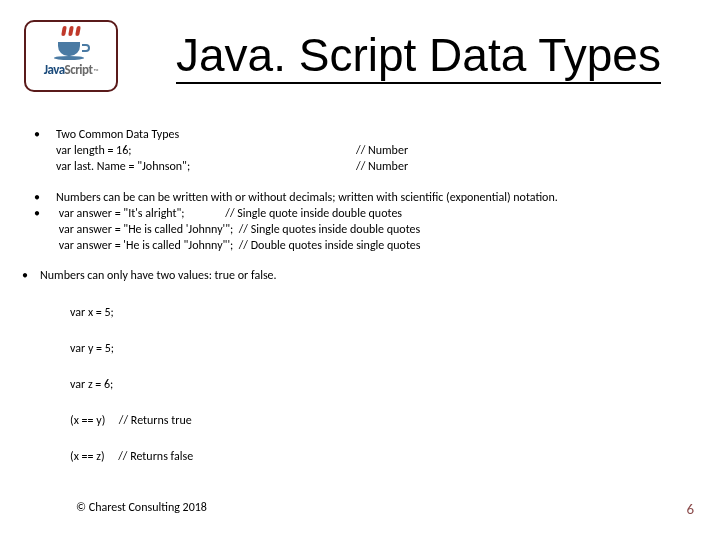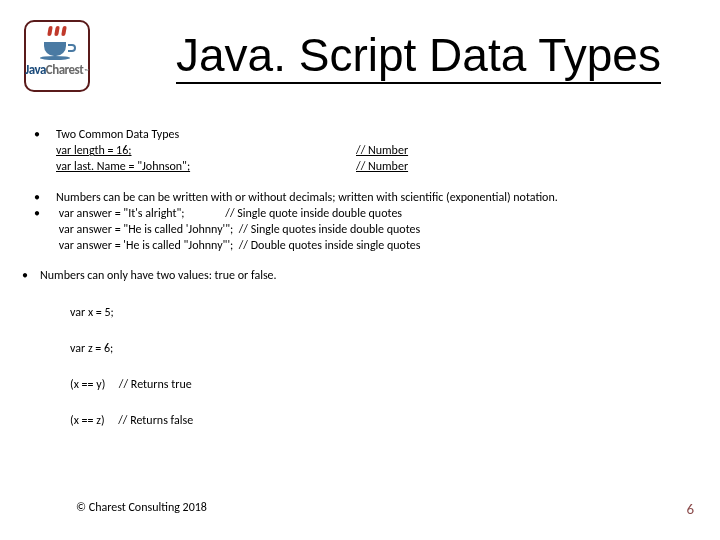--- a/index.html
+++ b/index.html
@@ -9,21 +9,21 @@
     background: #ffffff;
     font-family: "Calibri", "Segoe UI", Arial, sans-serif;
     color: #000;
     position: relative;
     overflow: hidden;
   }
   .logo {
     position: absolute;
     top: 20px;
     left: 24px;
-    width: 66px;
+    width: 94px;
     height: 72px;
     border: 2px solid #5a1a1a;
     border-radius: 10px;
     background: #fff;
     display: flex;
     flex-direction: column;
     align-items: center;
     justify-content: center;
   }
   .cup {
@@ -103,21 +103,21 @@
     position: absolute;
     top: 126px;
     left: 34px;
     right: 30px;
     font-size: 12px;
     line-height: 1.35;
   }
   .row { display:flex; }
   .bullet-col { width: 22px; flex:0 0 22px; }
   .text-col { flex: 1; }
-  .two-col { display:flex;text-decoration:underline; }
+  .two-col { display:flex; }
   .two-col .a { width: 300px; flex:0 0 300px; }
   .two-col .b { flex:1; }
   .indent2 { padding-left: 30px; margin-top: 20px; }
   .gap { height: 14px; }
 
   .footer {
     position: absolute;
     bottom: 26px;
     left: 76px;
     font-size: 12px;
@@ -140,21 +140,21 @@
         <span></span>
         <span></span>
         <span></span>
       </div>
     <div class="cup-body"></div>
     <div class="cup-handle"></div>
     <div class="saucer"></div>
   </div>
   <div class="logo-text">
     <span class="logo-java">Java</span>
-    <span class="logo-script">Charest</span>
+    <span class="logo-script">Script</span>
     <span class="logo-tm">™</span>
   </div>
 </div>
 
 <div class="title">Java. Script Data Types</div>
 
 <div class="content">
 
   <div class="row">
     <div class="bullet-col">•</div>
@@ -187,20 +187,21 @@
     </div>
   </div>
 
   <div class="gap"></div>
 
   <div class="row" style="margin-left:-12px">
     <div class="bullet-col" style="width:18px;flex:0 0 18px">•</div>
     <div class="text-col">
       <div>Numbers can only have two values: true or false.</div>
       <div class="indent2" style="white-space:pre">var x = 5;</div>
+      <div class="indent2" style="white-space:pre">var y = 5;</div>
       <div class="indent2" style="white-space:pre">var z = 6;</div>
       <div class="indent2" style="white-space:pre">(x == y)     // Returns true</div>
       <div class="indent2" style="white-space:pre">(x == z)     // Returns false</div>
     </div>
   </div>
 
 </div>
 
 <div class="footer">© Charest Consulting 2018</div>
 <div class="pagenum">6</div>

